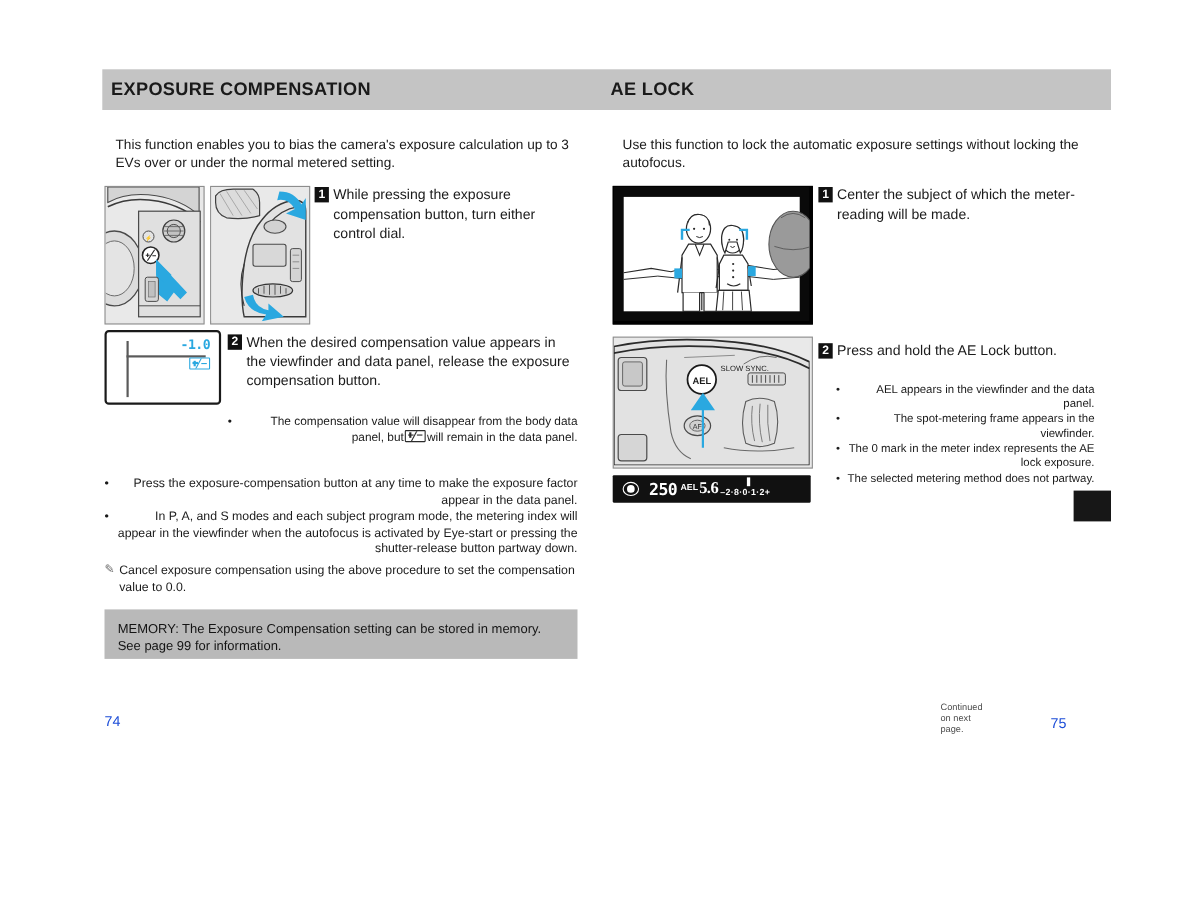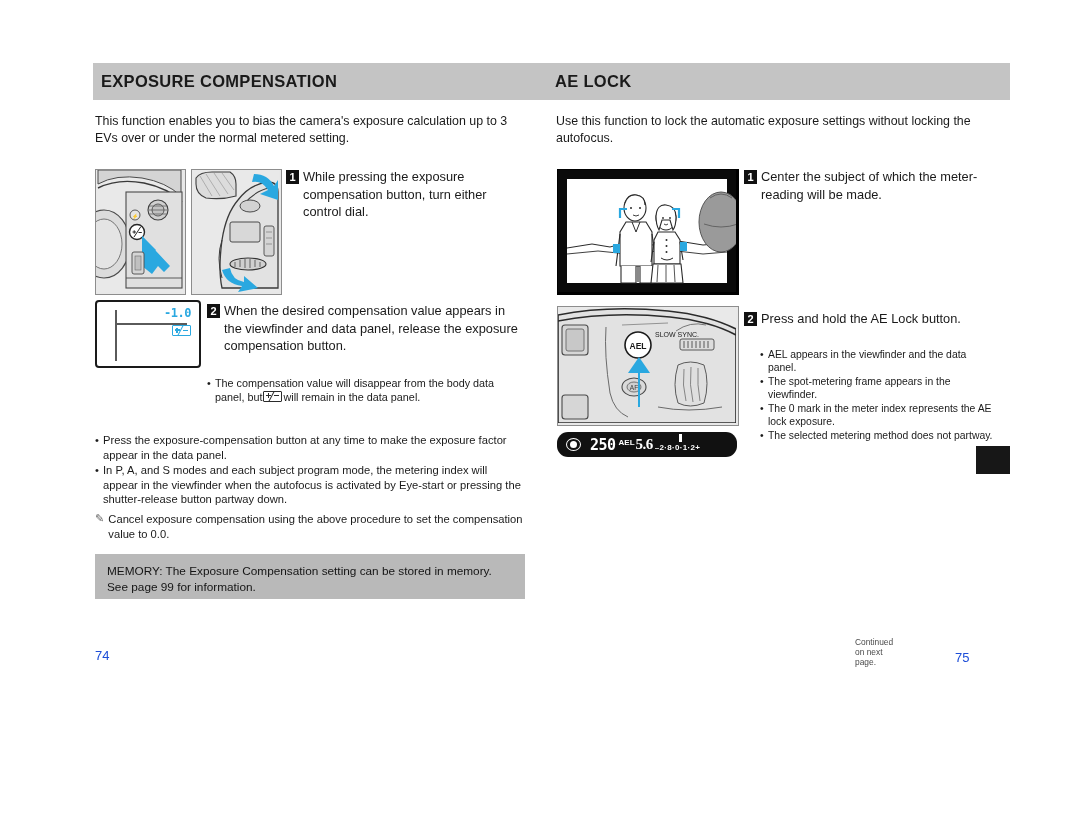--- a/index.html
+++ b/index.html
@@ -56,21 +56,21 @@
     position: absolute;
     left: 556px;
     top: 113px;
     width: 440px;
   }
 
   .intro {
     font-size: 12.4px;
     line-height: 17px;
     color: #1a1a1a;
-    margin: 0;
+    margin: 10px;
   }
   .intro.wide { width: 420px; }
   .intro.narrow { width: 420px; }
   .illus {
     position: absolute;
     border: 1px solid #8d8d8d;
     background: #e8e8e8;
     overflow: hidden;
   }
 
@@ -110,21 +110,21 @@
   .bullets.sm { font-size: 10.4px; line-height: 13px; }
   .bullet {
     display: flex;
     margin-bottom: 1px;
   }
   .bullet-dot {
     flex: 0 0 auto;
     width: 8px;
     text-align: left;
   }
-  .bullet-body { flex: 1 1 auto; }
+  .bullet-body { flex: 1 1 auto; text-align: right; }
 
   .bullets-main {
     position: absolute;
     font-size: 11.2px;
     line-height: 14.6px;
   }
 
   
   .expcomp-icon {
     display: inline-block;
@@ -271,21 +271,21 @@
   .vf-icon .minus  { position: absolute; left: 10px; top: 3.5px; width: 5px; height: 1.4px; background: #2aa8e0; }
 
   
   .lcd-panel {
     position: absolute;
     left: 557px;
     top: 432px;
     width: 180px;
     height: 25px;
     background: #111111;
-    border-radius: 11px;
+    border-radius: 1px;
     box-sizing: border-box;
     display: flex;
     align-items: center;
     padding-left: 9px;
   }
   .lcd-meter-mode {
     width: 15px; height: 13px;
     position: relative;
     margin-right: 9px;
     flex: 0 0 auto;

